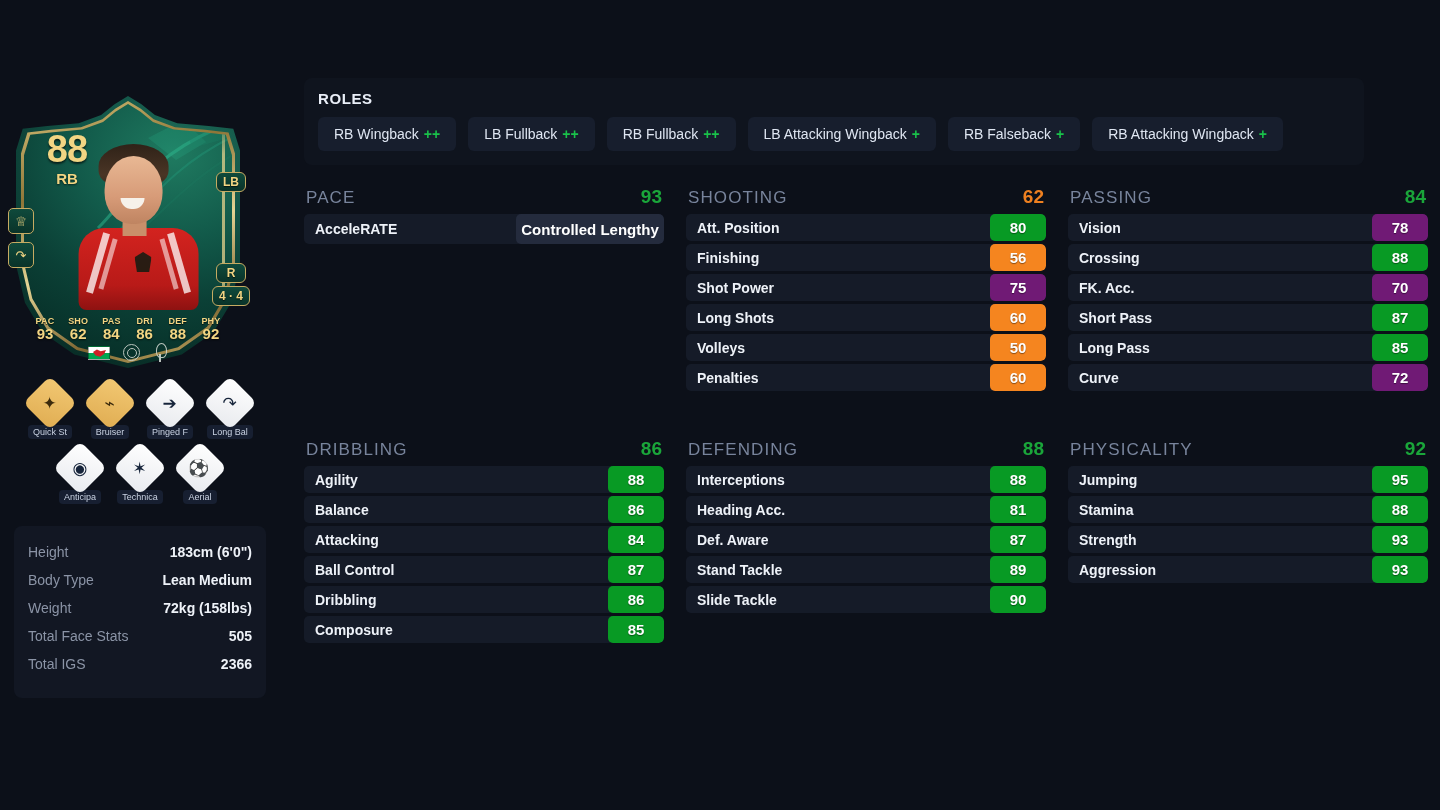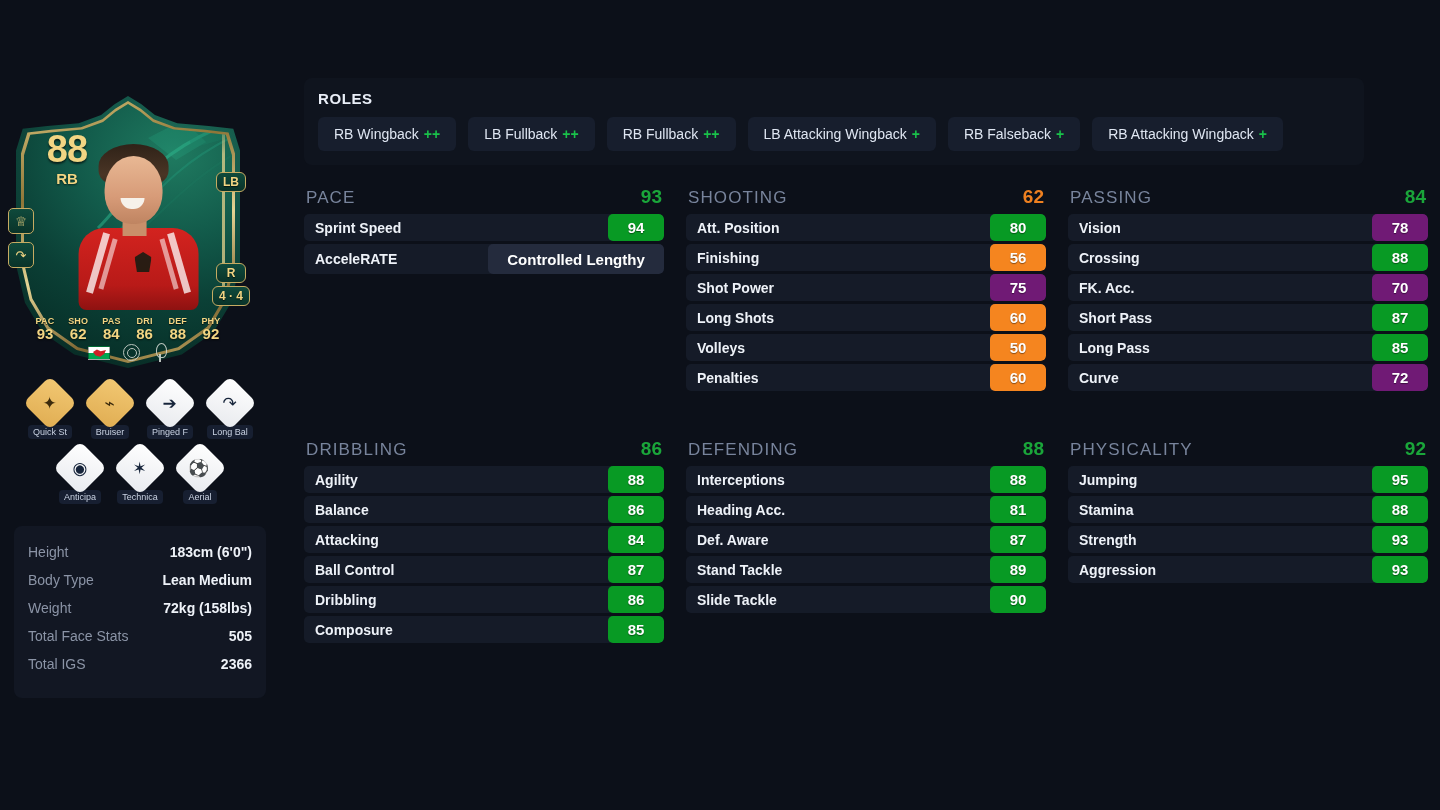--- a/index.html
+++ b/index.html
@@ -469,21 +469,21 @@
   .acc-row {
     display: flex;
     align-items: stretch;
     background: #151b28;
     border-radius: 5px;
     margin-bottom: 3px;
     height: 30px;
     overflow: hidden;
   }
   .acc-pill {
-    width: 176px;
+    width: 148px;
     background: #242b3d;
     color: #ffffff;
     font-size: 15px;
     font-weight: bold;
     display: flex;
     align-items: center;
     justify-content: center;
     border-radius: 5px;
   }
 
@@ -667,24 +667,20 @@
       </div>
     </div>
   </div>
 
   <div class="stat-grid" id="stat-grid">
       <div class="sect">
         <div class="sect-head">
           <div class="sect-name">PACE</div>
           <div class="sect-val green">93</div>
         </div>
-        <div class="stat-row">
-          <div class="stat-label">Sprint Speed</div>
-          <div class="stat-val v-green-d">94</div>
-        </div>
         <div class="acc-row">
           <div class="stat-label">AcceleRATE</div>
           <div class="acc-pill">Controlled Lengthy</div>
         </div>
       </div>
       <div class="sect">
         <div class="sect-head">
           <div class="sect-name">SHOOTING</div>
           <div class="sect-val orange">62</div>
         </div>

